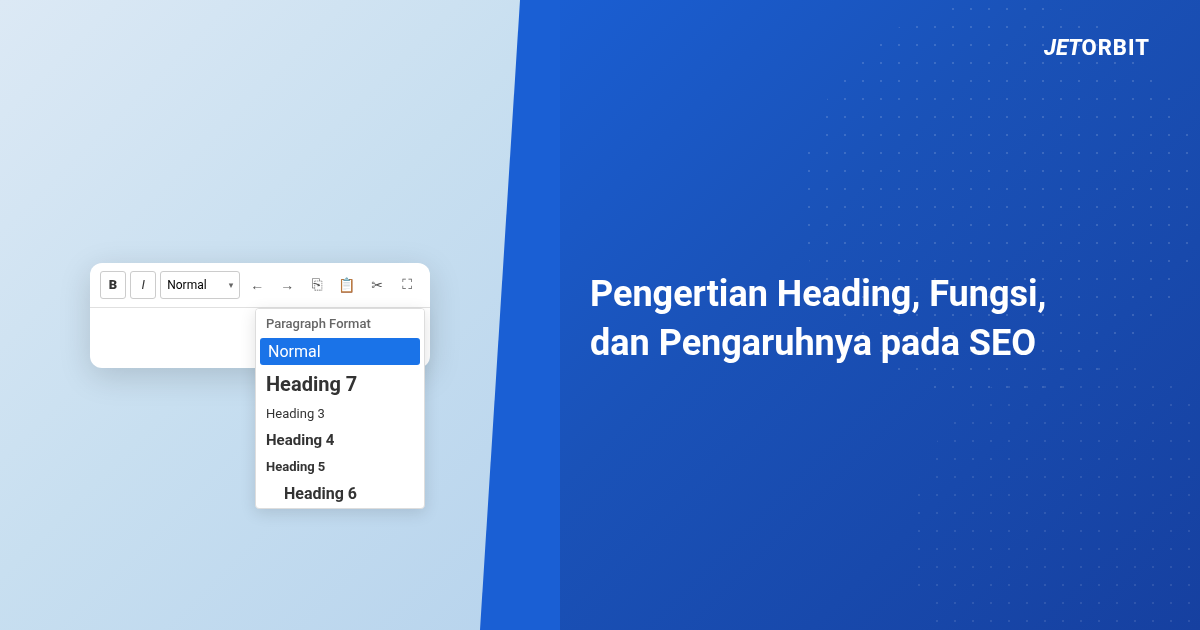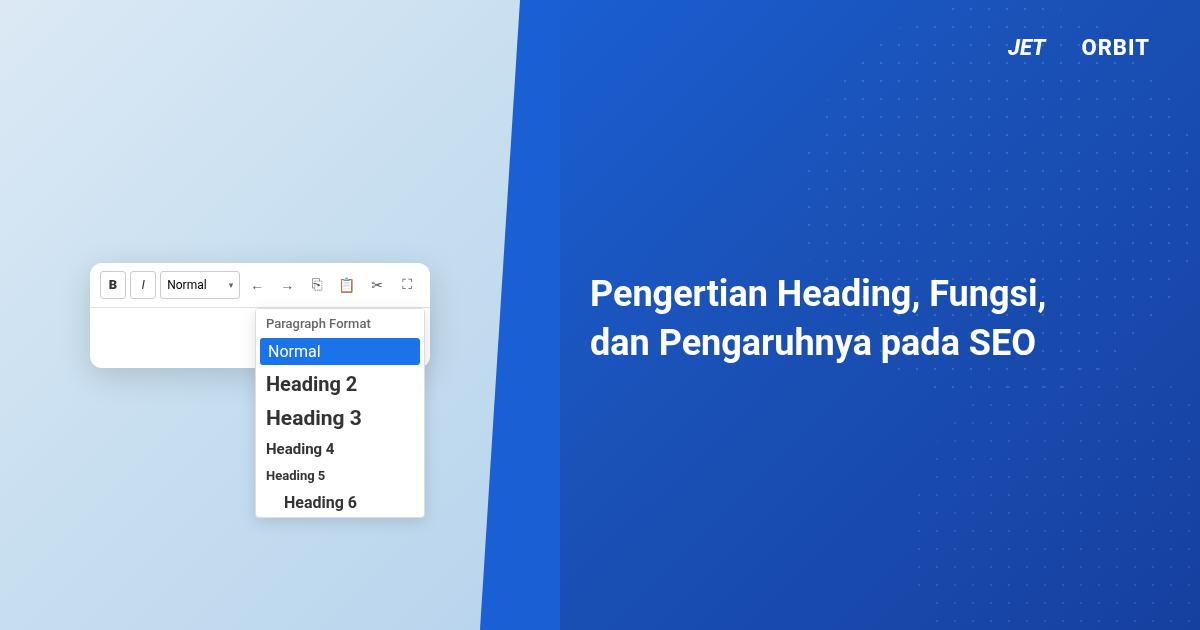--- a/index.html
+++ b/index.html
@@ -80,21 +80,20 @@
       gap: 0;
     }
 
     .brand-logo .jet {
       font-style: italic;
       letter-spacing: 0;
     }
 
     .brand-logo .orbit {
       letter-spacing: 1px;
-      margin-left: 36px;
     }
 
     
     .right-heading {
       color: white;
       font-size: 36px;
       font-weight: 700;
       line-height: 1.35;
       max-width: 480px;
       z-index: 10;
@@ -199,21 +198,21 @@
 
     .dropdown-item.selected {
       background: #1a73e8;
       color: white;
       border-radius: 3px;
       margin: 2px 4px;
       padding: 4px 8px;
     }
 
     .dropdown-item.h2 { font-size: 20px; font-weight: 700; }
-    .dropdown-item.h3 { font-size: 21px; font-weight: 700; }
+    .dropdown-item.h3 { font-size: 13px; font-weight: 400; }
     .dropdown-item.h4 { font-size: 15px; font-weight: 700; }
     .dropdown-item.h5 { font-size: 13px; font-weight: 700; }
     .dropdown-item.h6 { font-size: 16px; font-weight: 700; padding-left: 28px; }
 
     
     .editor-body {
       padding: 12px 14px;
       min-height: 60px;
       color: #333;
       font-size: 13px;
@@ -246,21 +245,21 @@
       <div class="toolbar-icon-btn">→</div>
       <div class="toolbar-icon-btn">⎘</div>
       <div class="toolbar-icon-btn">📋</div>
       <div class="toolbar-icon-btn">✂</div>
       <div class="toolbar-icon-btn">⛶</div>
     </div>
 
     <div class="dropdown-menu">
       <div class="dropdown-label">Paragraph Format</div>
       <div class="dropdown-item selected">Normal</div>
-      <div class="dropdown-item h2">Heading 2</div>
+      <div class="dropdown-item h2">Heading 7</div>
       <div class="dropdown-item h3">Heading 3</div>
       <div class="dropdown-item h4">Heading 4</div>
       <div class="dropdown-item h5">Heading 5</div>
       <div class="dropdown-item h6">Heading 6</div>
     </div>
 
     <div class="editor-body"></div>
   </div>
 </div>
 

